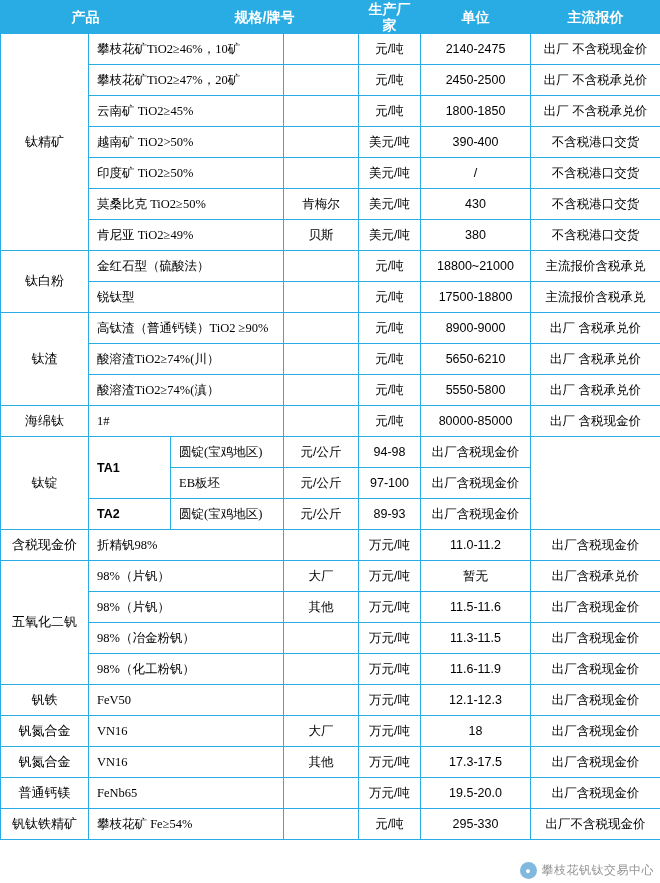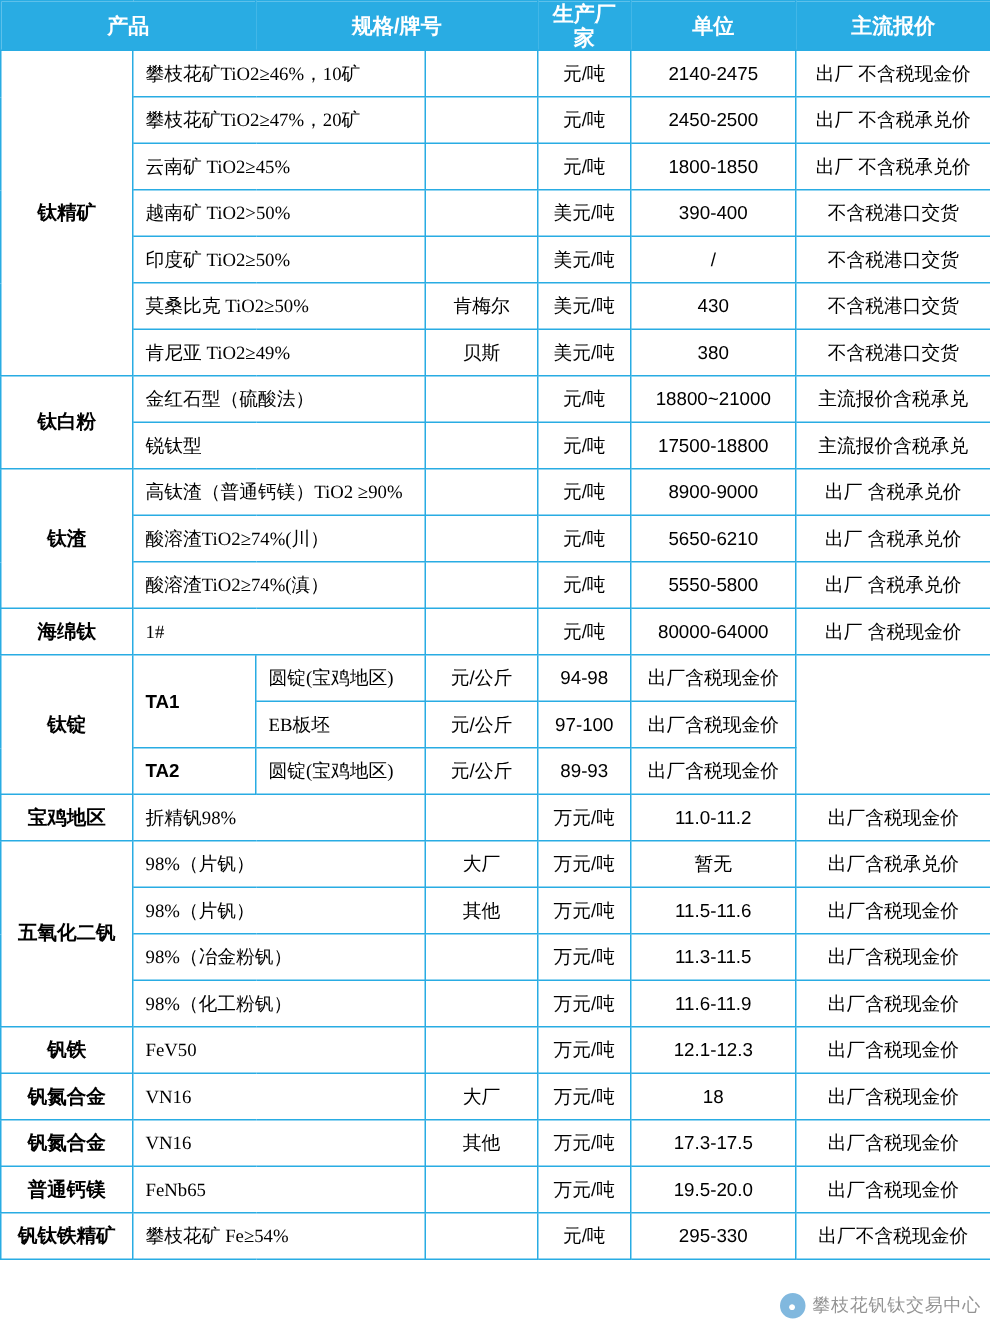--- a/index.html
+++ b/index.html
@@ -39,21 +39,21 @@
   }
   thead th{
     background:#29ace3;
     color:#ffffff;
     font-weight:bold;
     font-size:14px;
     height:32px;
     border:1px solid #29ace3;
   }
   td.group{
-    font-weight:bold;
+    font-weight:normal;
     font-size:13px;
   }
   td.left{
     text-align:left;
     padding-left:8px;
     font-weight:bold;
   }
   td.spec{
     text-align:left;
     padding-left:8px;
@@ -192,21 +192,21 @@
           <td></td>
           <td>元/吨</td>
           <td>5550-5800</td>
           <td>出厂 含税承兑价</td>
         </tr>
         <tr>
           <td class="group" rowspan="1">海绵钛</td>
           <td class="spec" colspan="2">1#</td>
           <td></td>
           <td>元/吨</td>
-          <td>80000-64000</td>
+          <td>80000-85000</td>
           <td>出厂 含税现金价</td>
         </tr>
         <tr>
           <td class="group" rowspan="3">钛锭</td>
           <td class="left" rowspan="2">TA1</td>
           <td class="spec" colspan="1">圆锭(宝鸡地区)</td>
           <td>元/公斤</td>
           <td>94-98</td>
           <td>出厂含税现金价</td>
         </tr>
@@ -217,21 +217,21 @@
           <td>出厂含税现金价</td>
         </tr>
         <tr>
           <td class="left" rowspan="1">TA2</td>
           <td class="spec" colspan="1">圆锭(宝鸡地区)</td>
           <td>元/公斤</td>
           <td>89-93</td>
           <td>出厂含税现金价</td>
         </tr>
         <tr>
-          <td class="group" rowspan="1">宝鸡地区</td>
+          <td class="group" rowspan="1">含税现金价</td>
           <td class="spec" colspan="2">折精钒98%</td>
           <td></td>
           <td>万元/吨</td>
           <td>11.0-11.2</td>
           <td>出厂含税现金价</td>
         </tr>
         <tr>
           <td class="group" rowspan="4">五氧化二钒</td>
           <td class="spec" colspan="2">98%（片钒）</td>
           <td>大厂</td>

